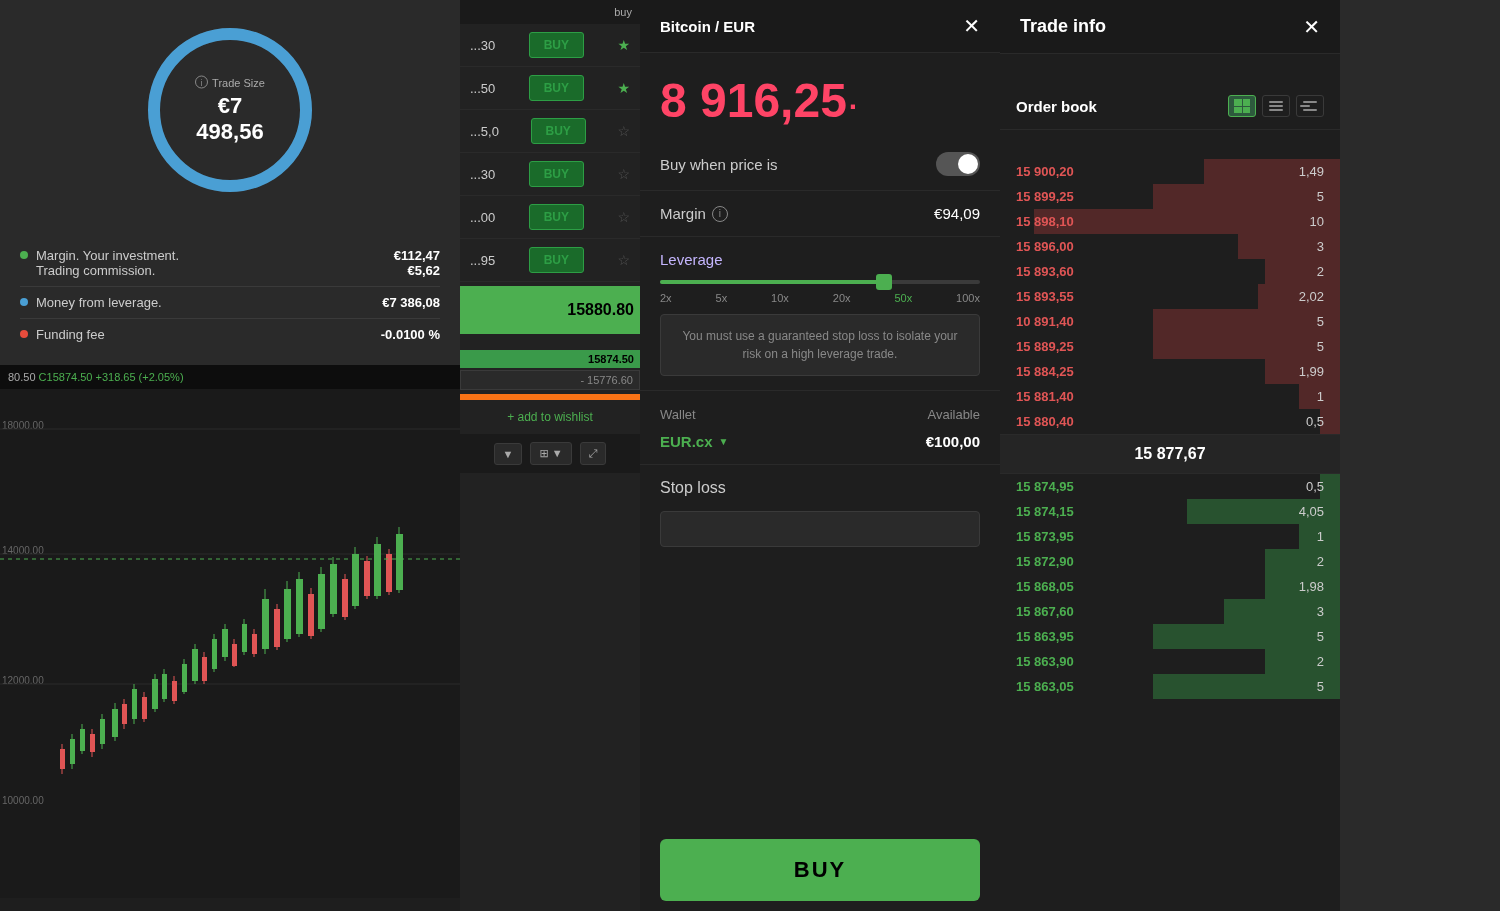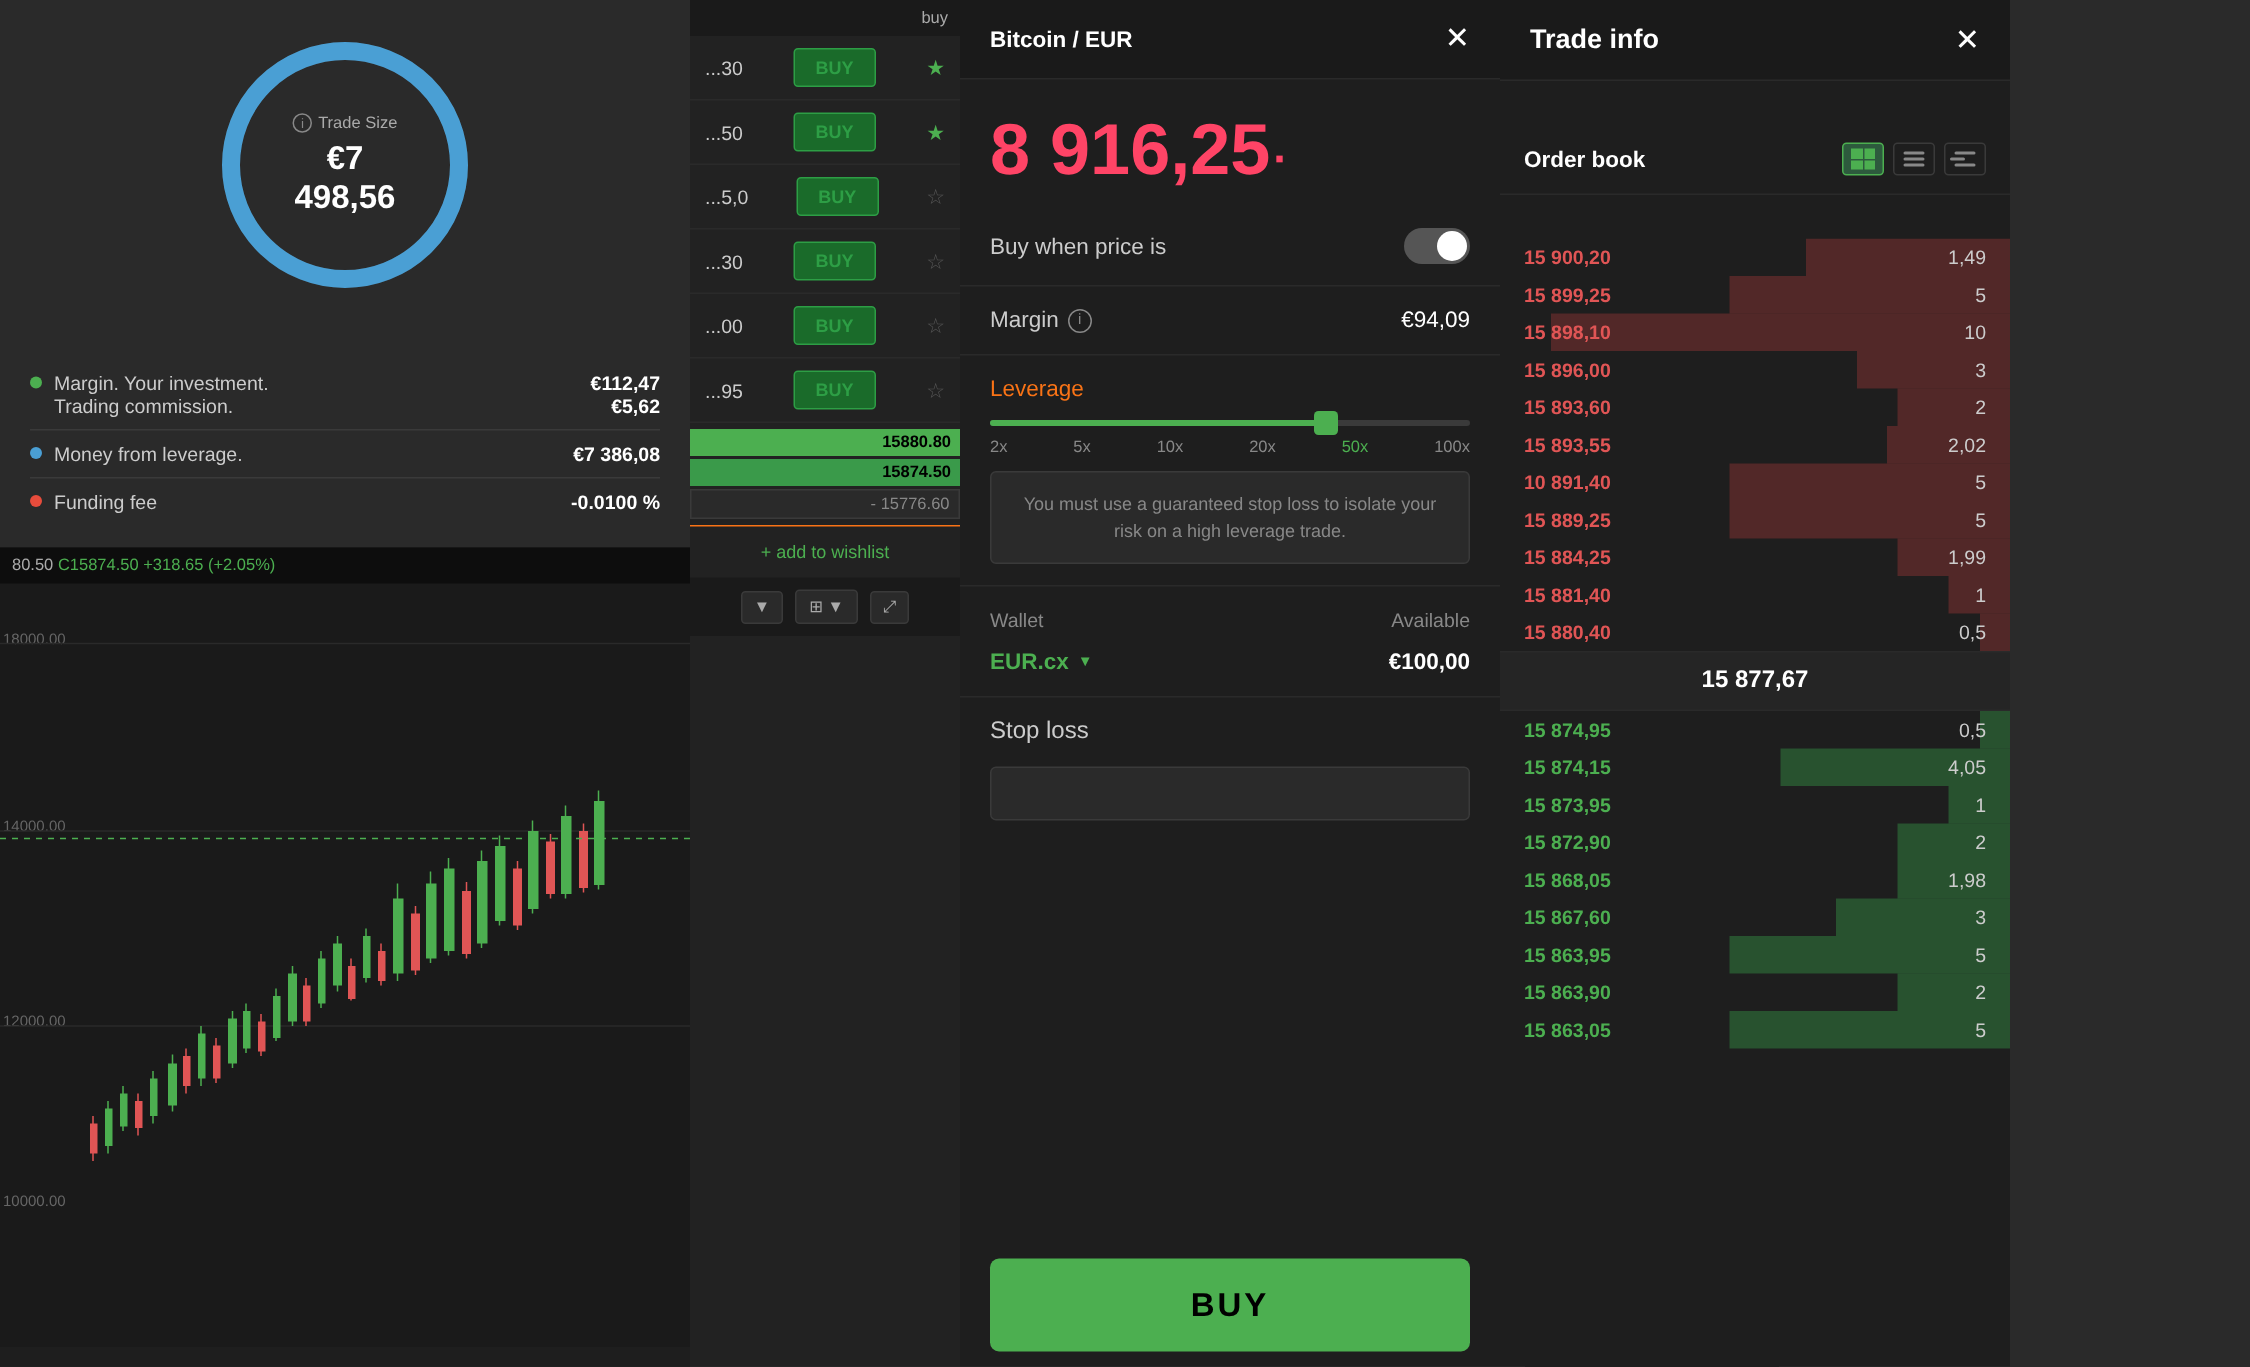--- a/index.html
+++ b/index.html
@@ -347,21 +347,21 @@
       cursor: pointer;
     }
 
     .leverage-section {
       padding: 14px 20px;
       border-bottom: 1px solid #2a2a2a;
     }
 
     .leverage-title {
       font-size: 15px;
-      color: #f97316;
+      color: #c4b5fd;
       margin-bottom: 12px;
     }
 
     .leverage-bar-container {
       position: relative;
       margin-bottom: 8px;
     }
 
     .leverage-track {
       height: 4px;
@@ -805,26 +805,26 @@
     <button class="buy-btn">BUY</button>
     <span class="star-outline">☆</span>
   </div>
   <div class="buy-item">
     <span class="buy-item-price">...95</span>
     <button class="buy-btn">BUY</button>
     <span class="star-outline">☆</span>
   </div>
 
   <div style="position:relative;margin:4px 0;">
-    <div style="background:#4caf50;color:#000;font-weight:bold;font-size:11px;padding:3px 6px;margin-bottom:2px;text-align:right;">15880.80</div>
+    <div style="background:#4caf50;color:#000;font-weight:bold;font-size:16px;padding:15px 6px;margin-bottom:16px;text-align:right;">15880.80</div>
     <div style="background:#3a9a4a;color:#000;font-weight:bold;font-size:11px;padding:3px 6px;margin-bottom:2px;text-align:right;">15874.50</div>
     <div style="background:#2a2a2a;color:#888;font-size:11px;padding:3px 6px;text-align:right;border:1px solid #3a3a3a;">- 15776.60</div>
   </div>
 
-  <div style="padding:10px;border-top:1px solid #f97316;text-align:center;color:#4caf50;font-size:12px;cursor:pointer;">+ add to wishlist</div>
+  <div style="padding:10px;border-top:6px solid #f97316;text-align:center;color:#4caf50;font-size:12px;cursor:pointer;">+ add to wishlist</div>
 
   <div class="buy-list-controls">
     <button class="ctrl-btn">▼</button>
     <button class="ctrl-btn">⊞ ▼</button>
     <button class="ctrl-btn">⤢</button>
   </div>
 </div>
 
 <div class="bitcoin-panel">
   <div class="panel-header">

